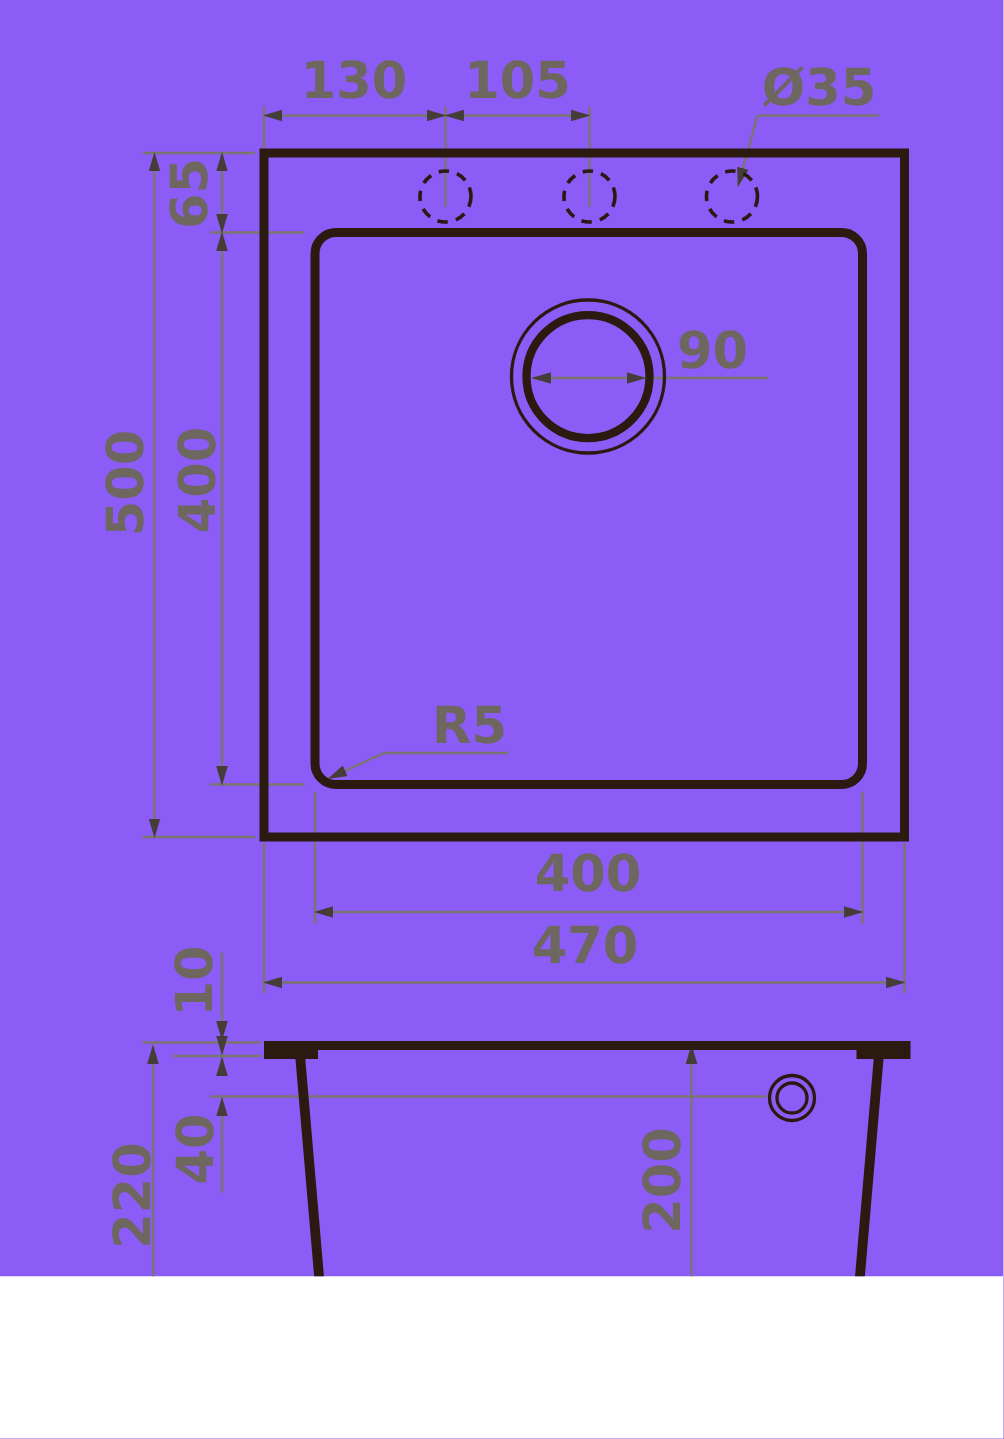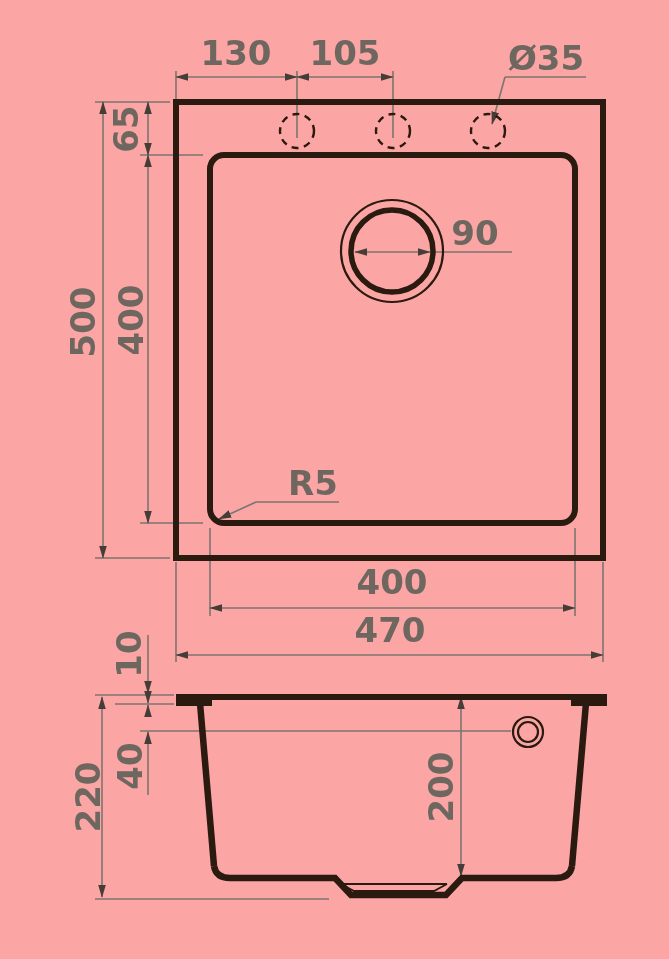--- a/index.html
+++ b/index.html
@@ -1,17 +1,17 @@
 <!DOCTYPE html>
 <html><head>
 <meta charset="utf-8">
 <style>
   html,body{margin:0;padding:0;background:#fff;}
   .canvas{
-    position:relative;width:669px;height:959px;background:#fca5a5;
+    position:relative;width:669px;height:851px;background:#8b5cf6;
     font-family:"DejaVu Sans","Liberation Sans",sans-serif;
     overflow:hidden;
   }
   svg{position:absolute;left:0;top:0;}
   text{
     font-family:"DejaVu Sans","Liberation Sans",sans-serif;
     font-weight:700;
   }
 </style>
 </head>

